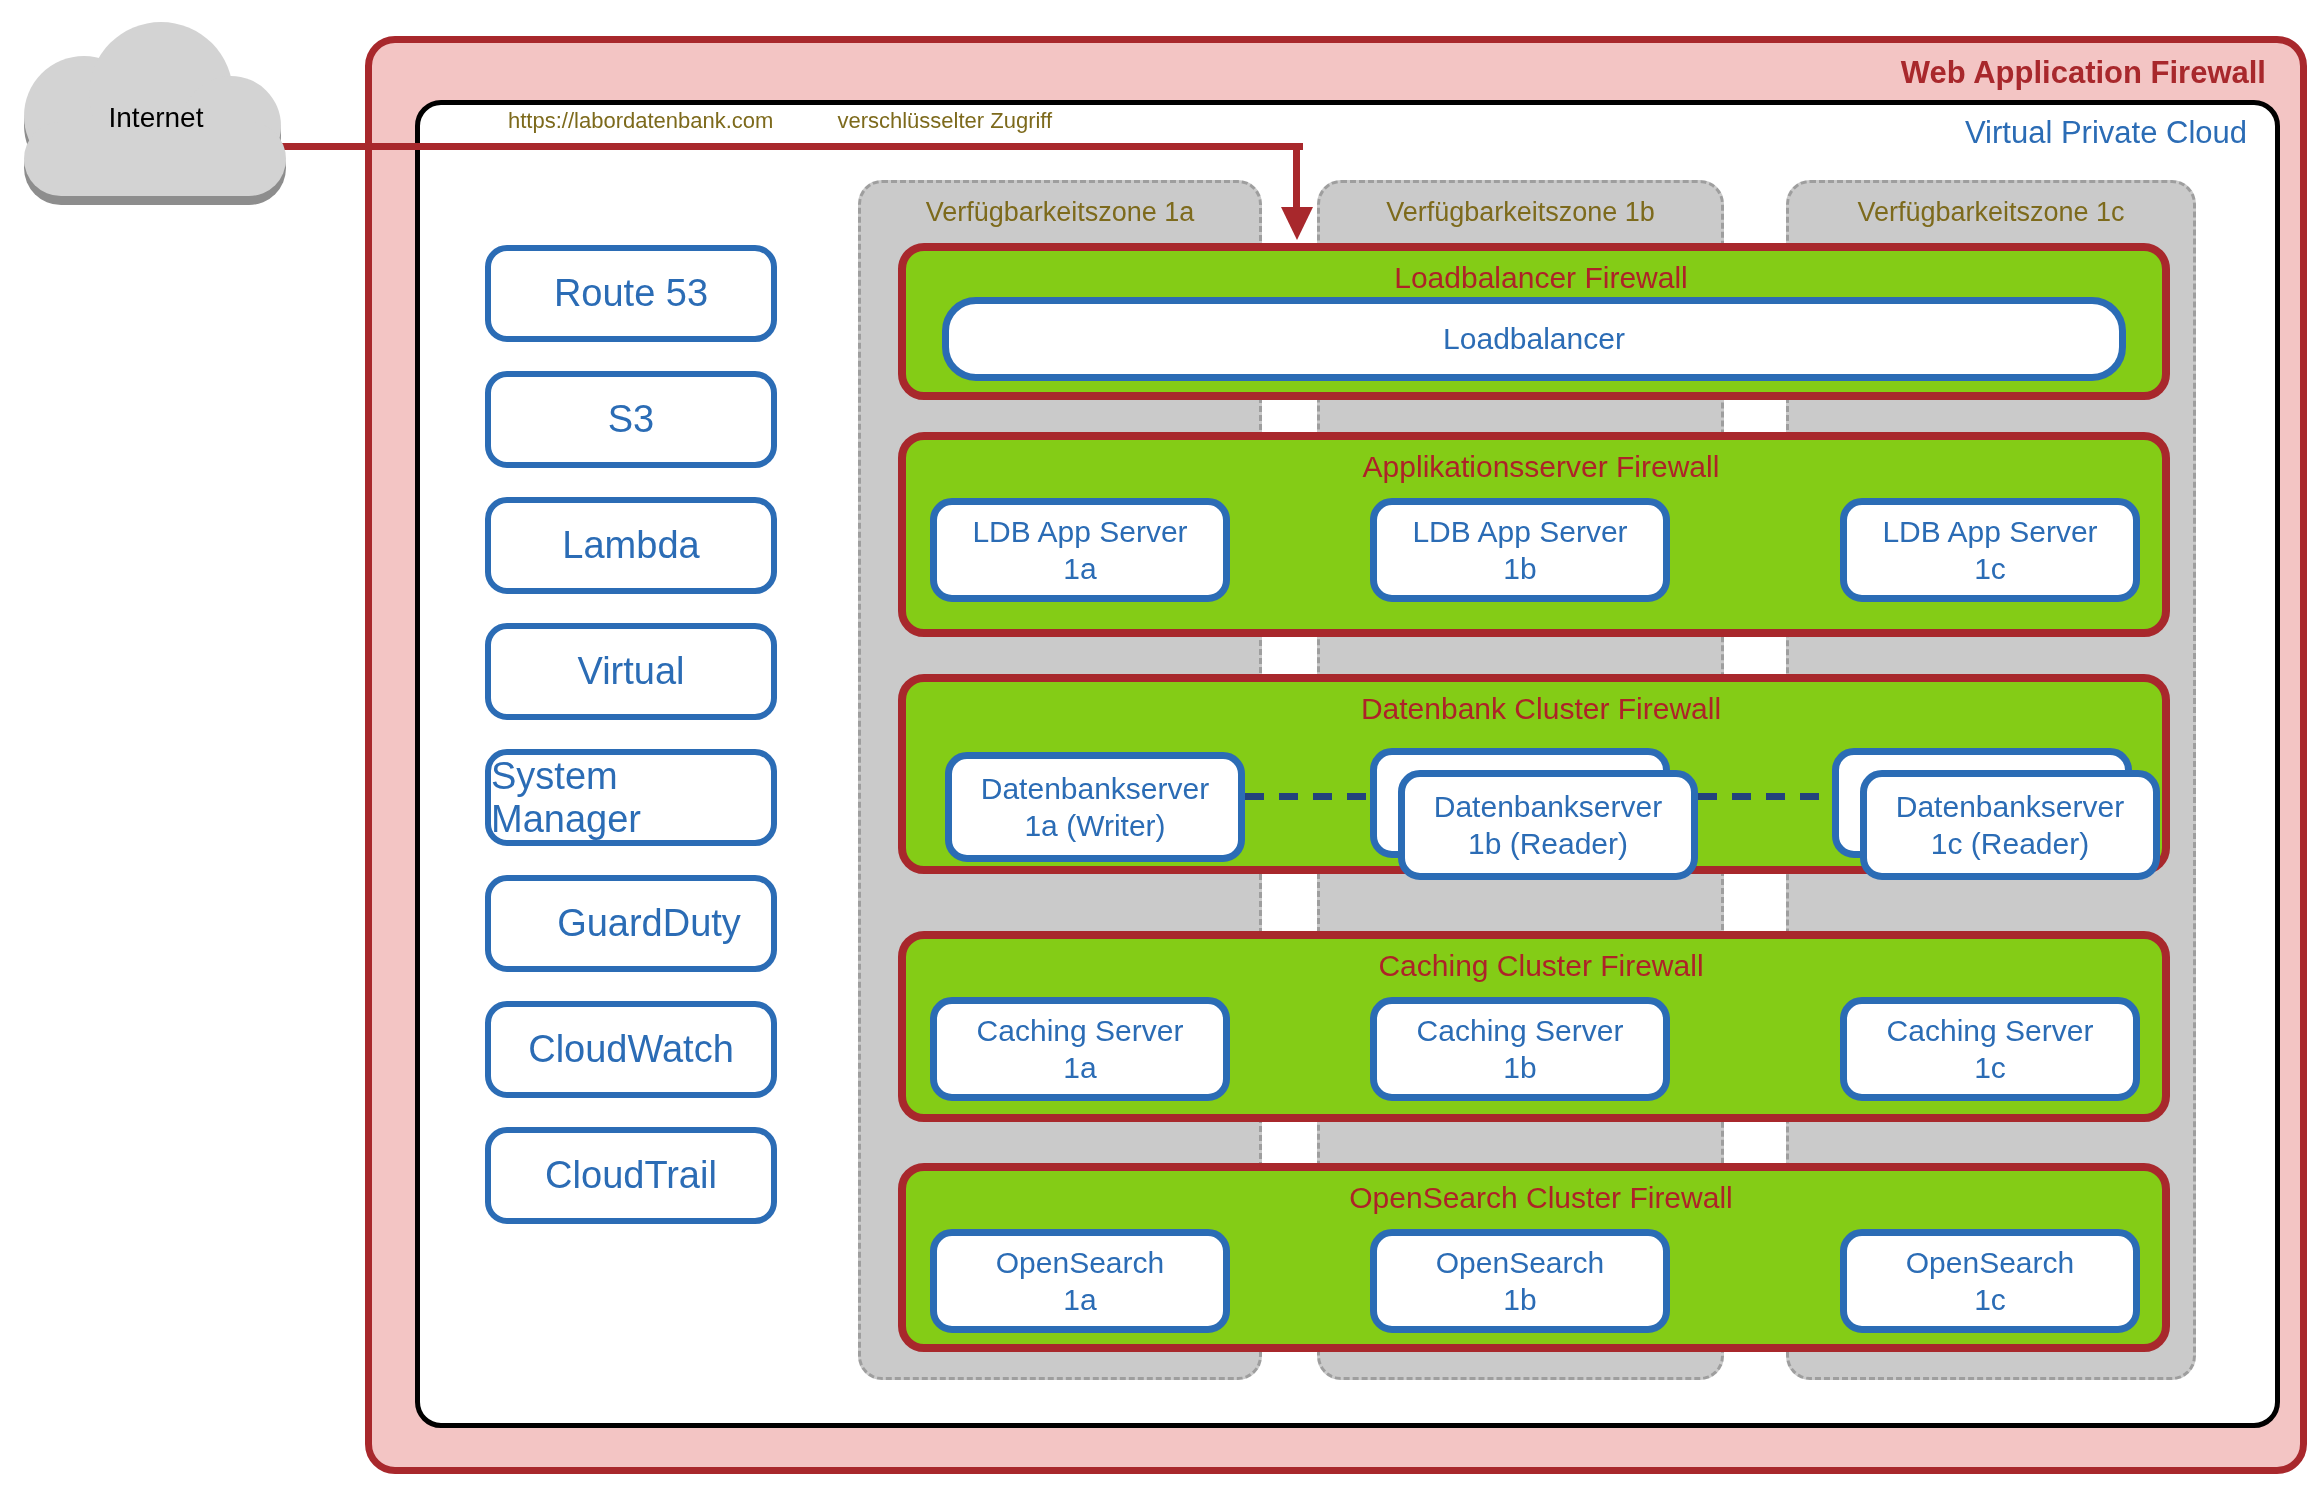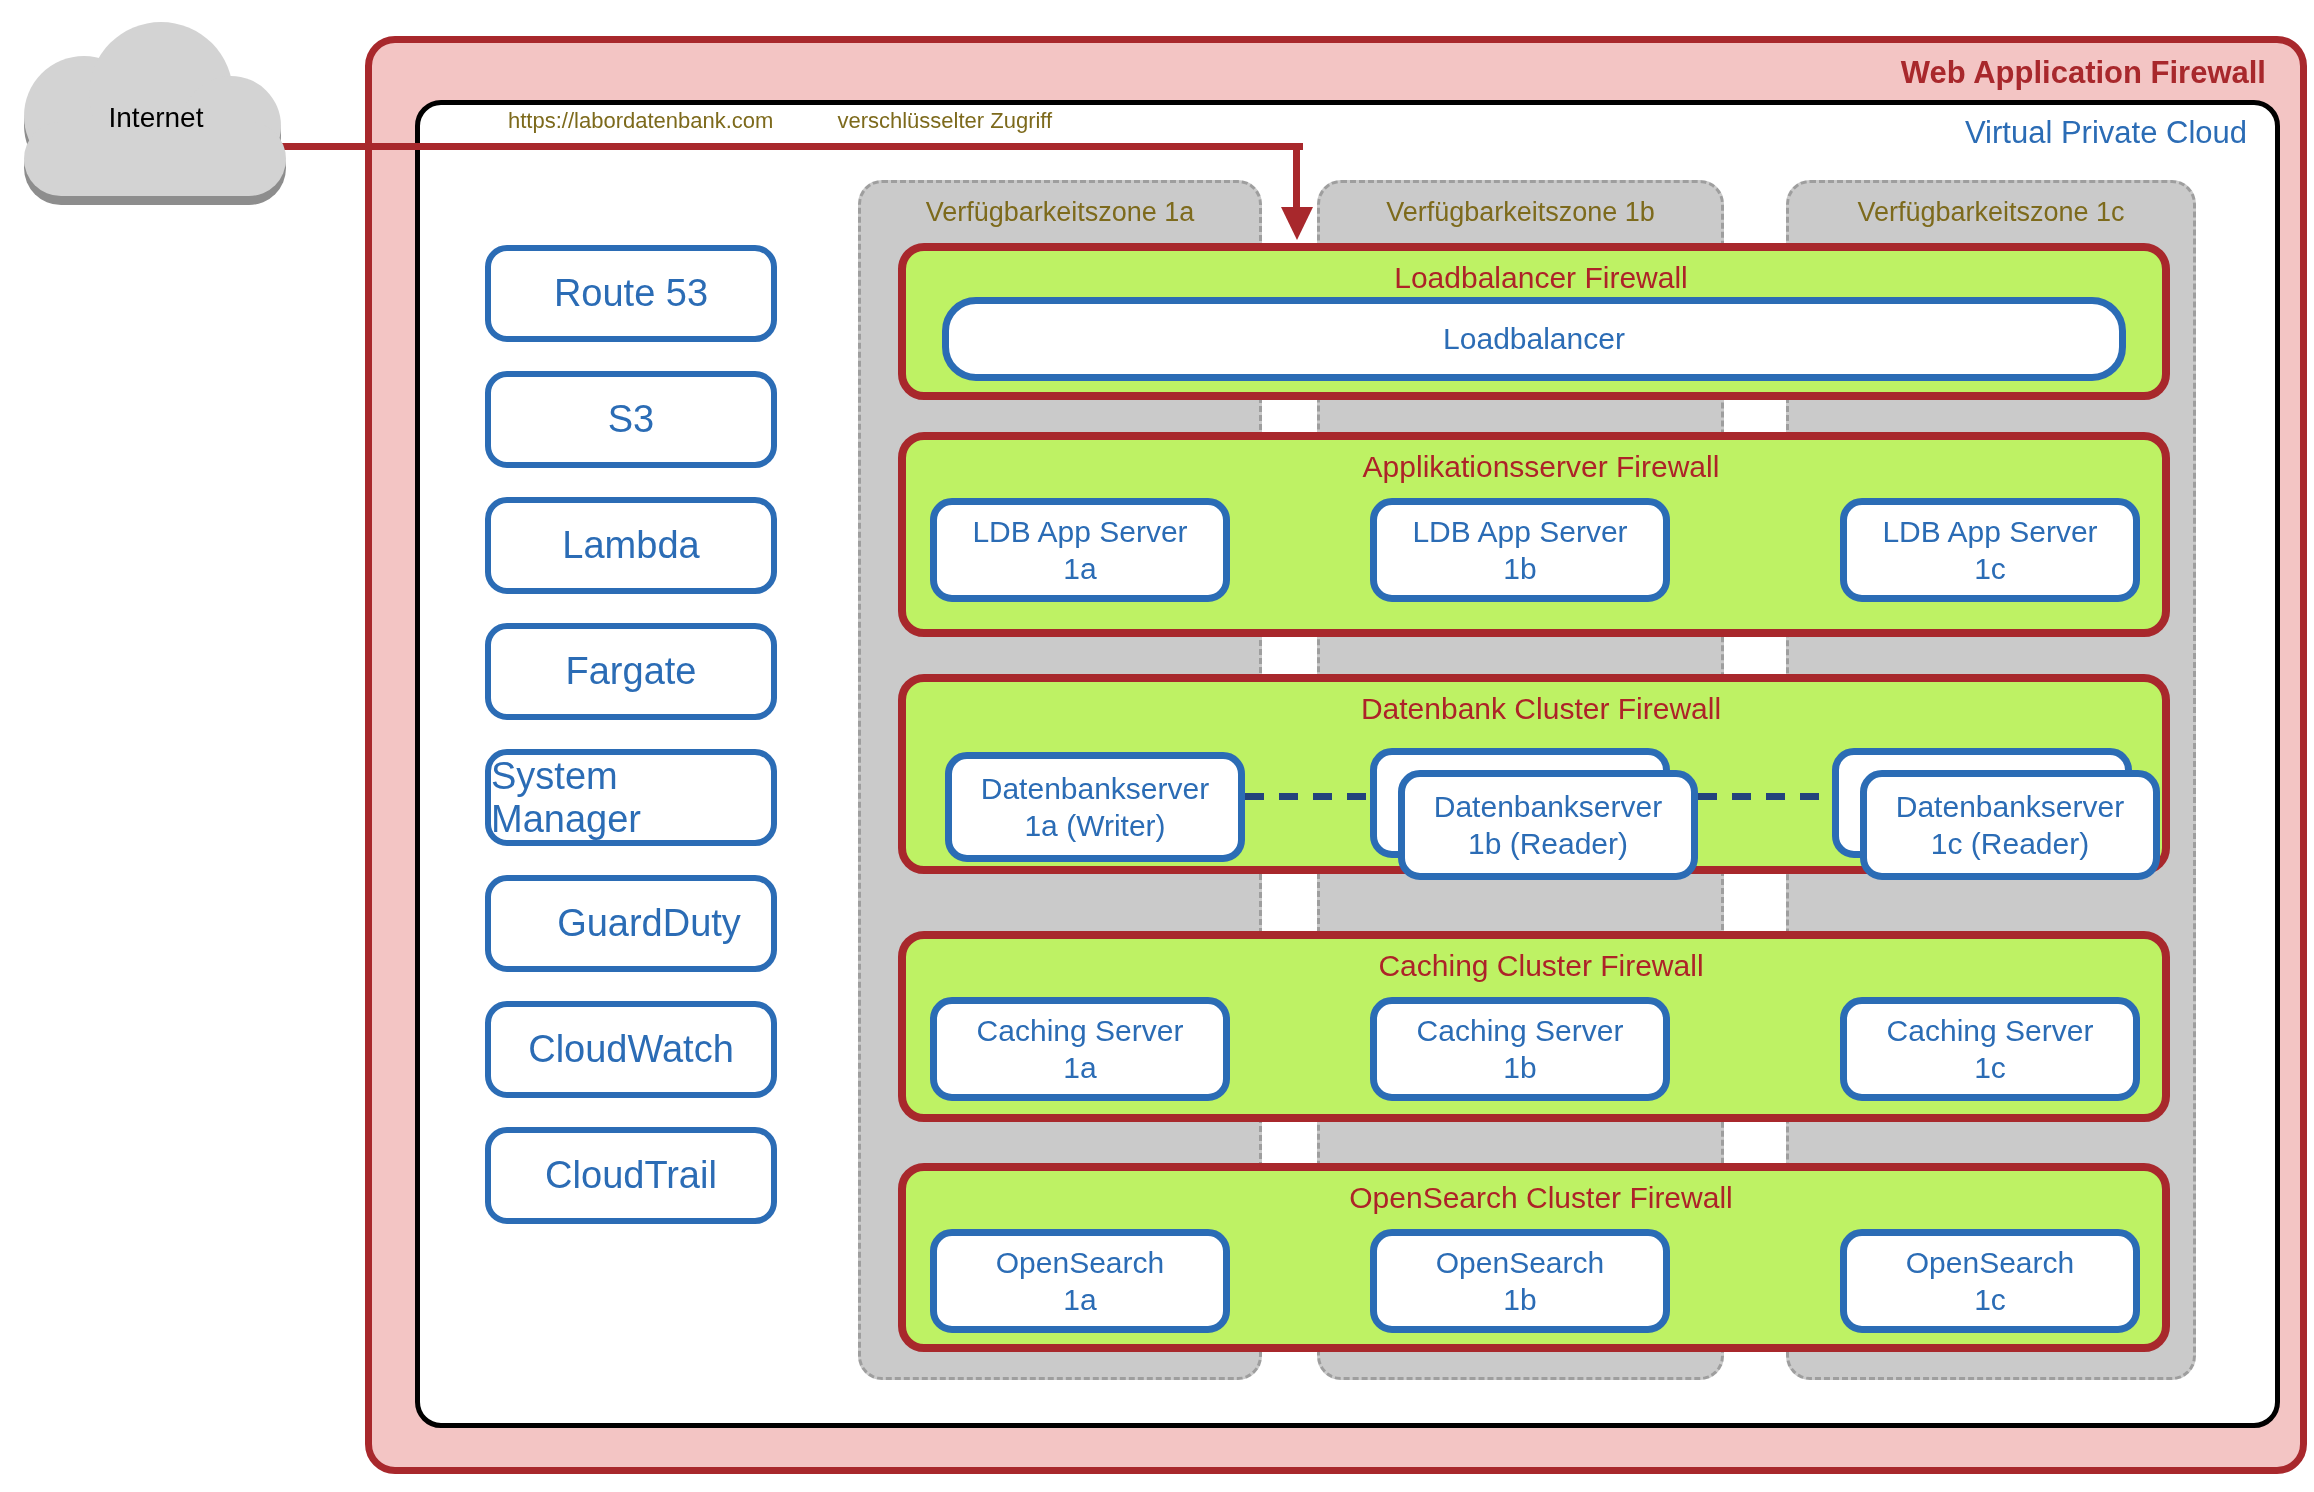--- a/index.html
+++ b/index.html
@@ -50,21 +50,21 @@
   }
   
   .svc{
     position:absolute;left:485px;width:292px;height:97px;
     background:#ffffff;border:6px solid #2b6cb5;border-radius:22px;box-sizing:border-box;
     display:flex;align-items:center;justify-content:center;
     font-size:38px;color:#2b6cb5;
   }
   
   .fw{
-    position:absolute;left:898px;width:1272px;background:#bef264;
+    position:absolute;left:898px;width:1272px;background:#84cc16;
     border:8px solid #a8282c;border-radius:26px;box-sizing:border-box;padding-left:14px;
   }
   .fw-title{
     margin-top:10px;text-align:center;font-size:30px;color:#ad2328;
   }
   .node{
     position:absolute;width:300px;height:104px;background:#ffffff;
     border:7px solid #2b6cb5;border-radius:22px;box-sizing:border-box;
     display:flex;flex-direction:column;align-items:center;justify-content:center;
     font-size:30px;color:#2b6cb5;line-height:37px;text-align:center;
@@ -106,21 +106,21 @@
   <div class="zone" style="left:1317px;width:407px;">
     <div class="zone-label">Verfügbarkeitszone 1b</div>
   </div>
   <div class="zone" style="left:1786px;width:410px;">
     <div class="zone-label">Verfügbarkeitszone 1c</div>
   </div>
 
   <div class="svc" style="top:245px;">Route 53</div>
   <div class="svc" style="top:371px;">S3</div>
   <div class="svc" style="top:497px;">Lambda</div>
-  <div class="svc" style="top:623px;">Fargate</div>
+  <div class="svc" style="top:623px;">Virtual</div>
   <div class="svc" style="top:749px;">System Manager</div>
   <div class="svc" style="top:875px;padding-left:36px;">GuardDuty</div>
   <div class="svc" style="top:1001px;">CloudWatch</div>
   <div class="svc" style="top:1127px;">CloudTrail</div>
 
   <div class="fw" style="top:243px;height:157px;">
     <div class="fw-title">Loadbalancer Firewall</div>
     <div class="lb-node">Loadbalancer</div>
   </div>
 

